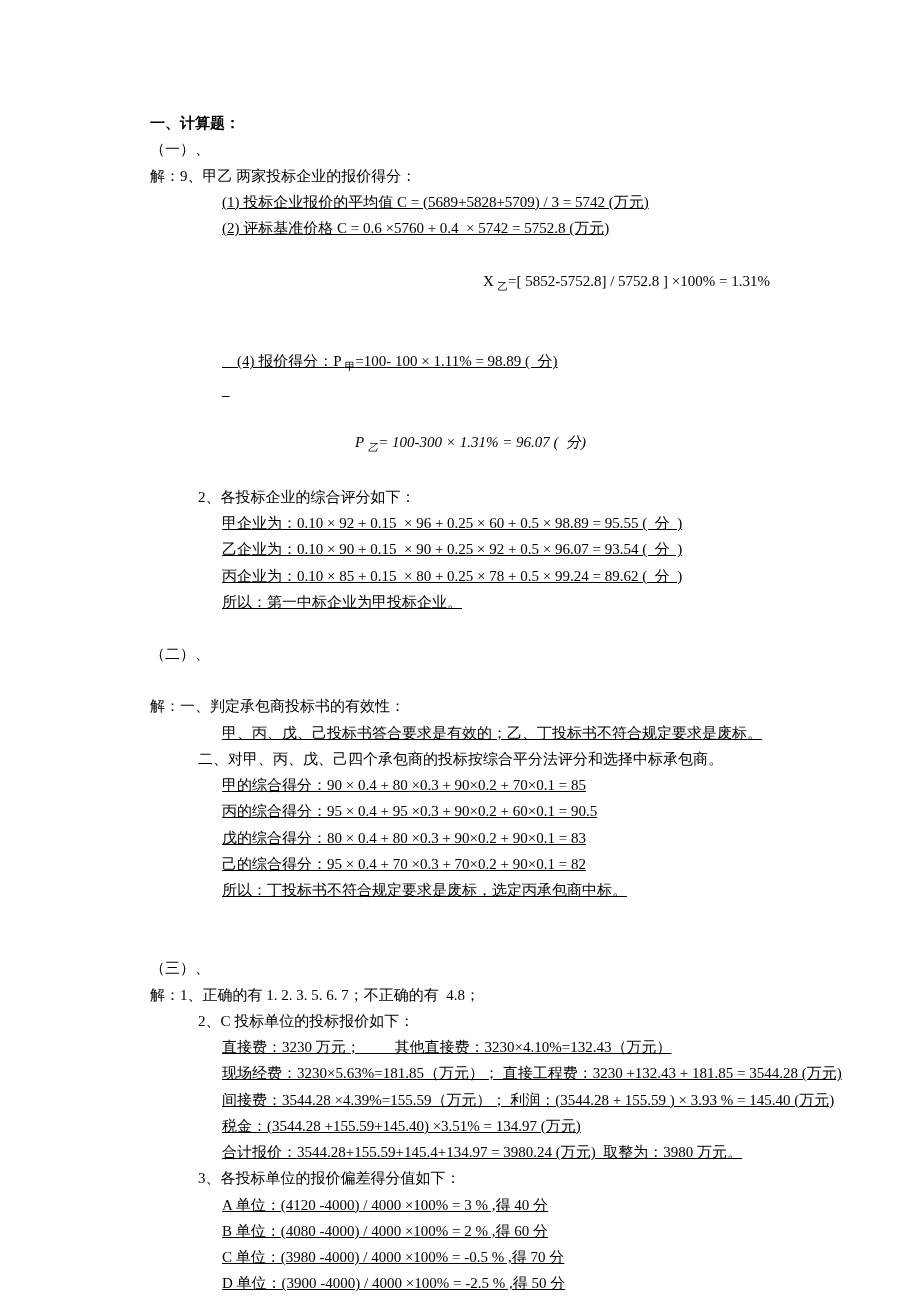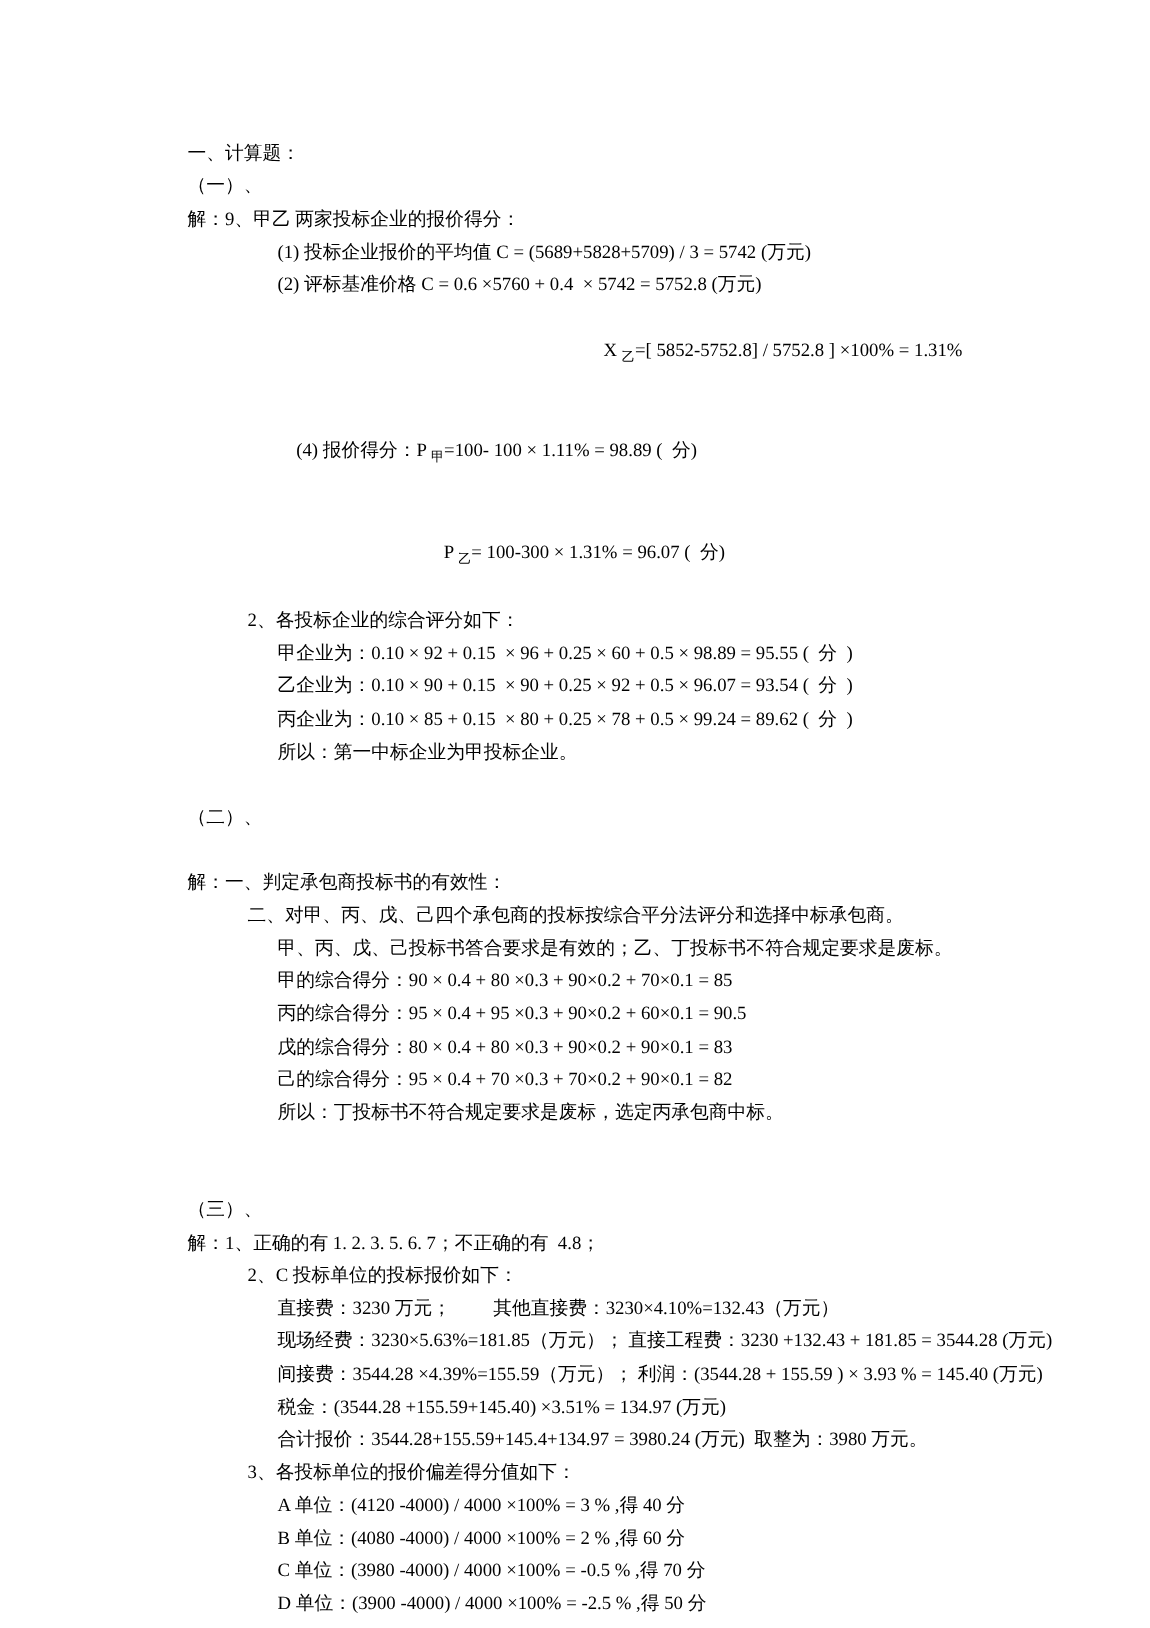--- a/index.html
+++ b/index.html
@@ -13,25 +13,25 @@
   }
   .page {
     width: 920px;
     min-height: 1302px;
     box-sizing: border-box;
     padding: 110px 150px 0 150px;
   }
   .line {
     white-space: pre;
   }
-  .b { font-weight: normal; }
+  .b { font-weight: bold; }
   .i0 { padding-left: 0px; }
   .i2 { padding-left: 48px; }
-  .i3 { padding-left: 72px; }
-  .i7 { padding-left: 190px; }
+  .i3 { padding-left: 72px; text-decoration: underline; }
+  .i7 { padding-left: 190px; font-style: italic; }
   .i8 { padding-left: 286px; text-align: right; }
   .spacer { height: 26px; }
   sub { font-size: 0.7em; vertical-align: sub; }
 </style>
 </head>
 <body>
 
 <div class="page">
 
   <div class="line b i0">一、计算题：</div>
@@ -57,22 +57,22 @@
   <div class="line i3">丙企业为：0.10 × 85 + 0.15  × 80 + 0.25 × 78 + 0.5 × 99.24 = 89.62 (  分  )</div>
   <div class="line i3">所以：第一中标企业为甲投标企业。</div>
 
   <div class="spacer"></div>
 
   <div class="line i0">（二）、</div>
 
   <div class="spacer"></div>
 
   <div class="line i0">解：一、判定承包商投标书的有效性：</div>
+  <div class="line i3">甲、丙、戊、己投标书答合要求是有效的；乙、丁投标书不符合规定要求是废标。</div>
   <div class="line i2">二、对甲、丙、戊、己四个承包商的投标按综合平分法评分和选择中标承包商。</div>
-  <div class="line i3">甲、丙、戊、己投标书答合要求是有效的；乙、丁投标书不符合规定要求是废标。</div>
   <div class="line i3">甲的综合得分：90 × 0.4 + 80 ×0.3 + 90×0.2 + 70×0.1 = 85</div>
   <div class="line i3">丙的综合得分：95 × 0.4 + 95 ×0.3 + 90×0.2 + 60×0.1 = 90.5</div>
   <div class="line i3">戊的综合得分：80 × 0.4 + 80 ×0.3 + 90×0.2 + 90×0.1 = 83</div>
   <div class="line i3">己的综合得分：95 × 0.4 + 70 ×0.3 + 70×0.2 + 90×0.1 = 82</div>
   <div class="line i3">所以：丁投标书不符合规定要求是废标，选定丙承包商中标。</div>
 
   <div class="spacer"></div>
   <div class="spacer"></div>
 
   <div class="line i0">（三）、</div>

